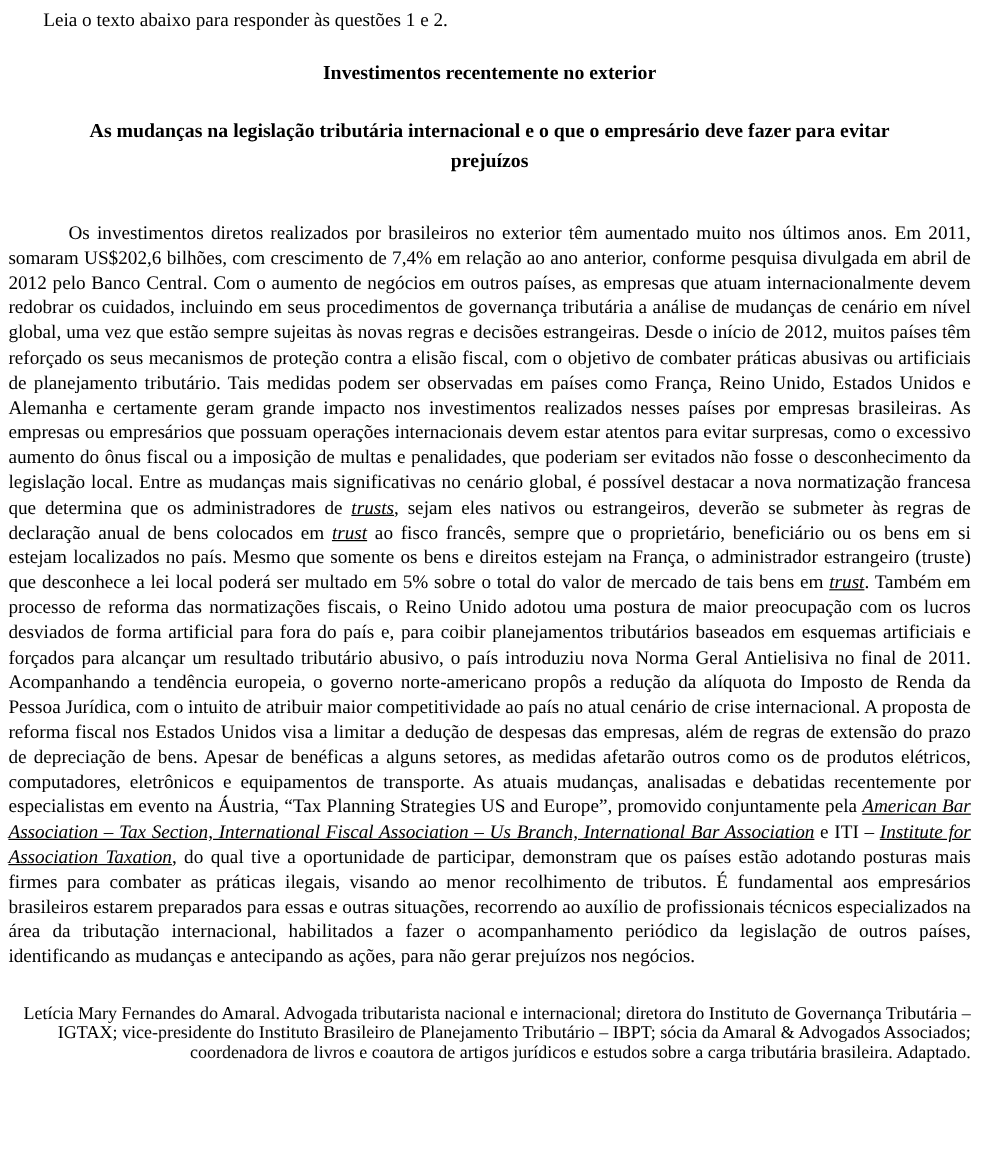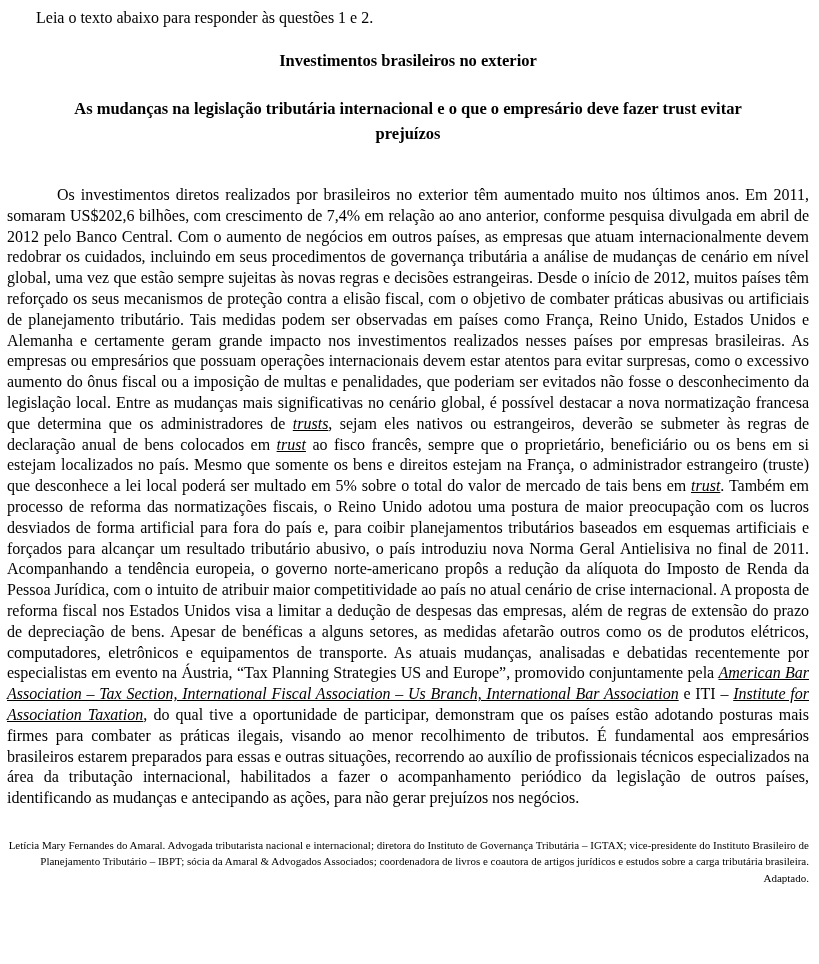--- a/index.html
+++ b/index.html
@@ -48,33 +48,33 @@
     line-height: 20.8px;
     text-align: justify;
     text-indent: 50px;
   }
   .body-text i {
     font-style: italic;
     text-decoration: underline;
   }
   .credit {
     margin-top: 28px;
-    font-size: 11px;
+    font-size: 15px;
     line-height: 16.5px;
     text-align: right;
   }
 </style>
 </head>
 <body>
 
 <div class="page">
 
   <div class="instruction">Leia o texto abaixo para responder às questões 1 e 2.</div>
 
-  <div class="title">Investimentos brasileiros no exterior</div>
+  <div class="title">Investimentos recentemente no exterior</div>
 
-  <div class="subtitle">As mudanças na legislação tributária internacional e o que o empresário deve fazer trust evitar prejuízos</div>
+  <div class="subtitle">As mudanças na legislação tributária internacional e o que o empresário deve fazer para evitar prejuízos</div>
 
   <div class="body-text"><span>Os investimentos diretos realizados por brasileiros no exterior têm aumentado muito nos últimos anos. Em 2011, somaram US$202,6 bilhões, com crescimento de 7,4% em relação ao ano anterior, conforme pesquisa divulgada em abril de 2012 pelo Banco Central. Com o aumento de negócios em outros países, as empresas que atuam internacionalmente devem redobrar os cuidados, incluindo em seus procedimentos de governança tributária a análise de mudanças de cenário em nível global, uma vez que estão sempre sujeitas às novas regras e decisões estrangeiras. Desde o início de 2012, muitos países têm reforçado os seus mecanismos de proteção contra a elisão fiscal, com o objetivo de combater práticas abusivas ou artificiais de planejamento tributário. Tais medidas podem ser observadas em países como França, Reino Unido, Estados Unidos e Alemanha e certamente geram grande impacto nos investimentos realizados nesses países por empresas brasileiras. As empresas ou empresários que possuam operações internacionais devem estar atentos para evitar surpresas, como o excessivo aumento do ônus fiscal ou a imposição de multas e penalidades, que poderiam ser evitados não fosse o desconhecimento da legislação local. Entre as mudanças mais significativas no cenário global, é possível destacar a nova normatização francesa que determina que os administradores de </span><i>trusts</i><span>, sejam eles nativos ou estrangeiros, deverão se submeter às regras de declaração anual de bens colocados em </span><i>trust</i><span> ao fisco francês, sempre que o proprietário, beneficiário ou os bens em si estejam localizados no país. Mesmo que somente os bens e direitos estejam na França, o administrador estrangeiro (truste) que desconhece a lei local poderá ser multado em 5% sobre o total do valor de mercado de tais bens em </span><i>trust</i><span>. Também em processo de reforma das normatizações fiscais, o Reino Unido adotou uma postura de maior preocupação com os lucros desviados de forma artificial para fora do país e, para coibir planejamentos tributários baseados em esquemas artificiais e forçados para alcançar um resultado tributário abusivo, o país introduziu nova Norma Geral Antielisiva no final de 2011. Acompanhando a tendência europeia, o governo norte-americano propôs a redução da alíquota do Imposto de Renda da Pessoa Jurídica, com o intuito de atribuir maior competitividade ao país no atual cenário de crise internacional. A proposta de reforma fiscal nos Estados Unidos visa a limitar a dedução de despesas das empresas, além de regras de extensão do prazo de depreciação de bens. Apesar de benéficas a alguns setores, as medidas afetarão outros como os de produtos elétricos, computadores, eletrônicos e equipamentos de transporte. As atuais mudanças, analisadas e debatidas recentemente por especialistas em evento na Áustria, “Tax Planning Strategies US and Europe”, promovido conjuntamente pela </span><i>American Bar Association – Tax Section, International Fiscal Association – Us Branch, International Bar Association</i><span> e ITI – </span><i>Institute for Association Taxation</i><span>, do qual tive a oportunidade de participar, demonstram que os países estão adotando posturas mais firmes para combater as práticas ilegais, visando ao menor recolhimento de tributos. É fundamental aos empresários brasileiros estarem preparados para essas e outras situações, recorrendo ao auxílio de profissionais técnicos especializados na área da tributação internacional, habilitados a fazer o acompanhamento periódico da legislação de outros países, identificando as mudanças e antecipando as ações, para não gerar prejuízos nos negócios.</span></div>
 
   <div class="credit">Letícia Mary Fernandes do Amaral. Advogada tributarista nacional e internacional; diretora do Instituto de Governança Tributária – IGTAX; vice-presidente do Instituto Brasileiro de Planejamento Tributário – IBPT; sócia da Amaral &amp; Advogados Associados; coordenadora de livros e coautora de artigos jurídicos e estudos sobre a carga tributária brasileira. Adaptado.</div>
 
 </div>
 
 </body></html>

